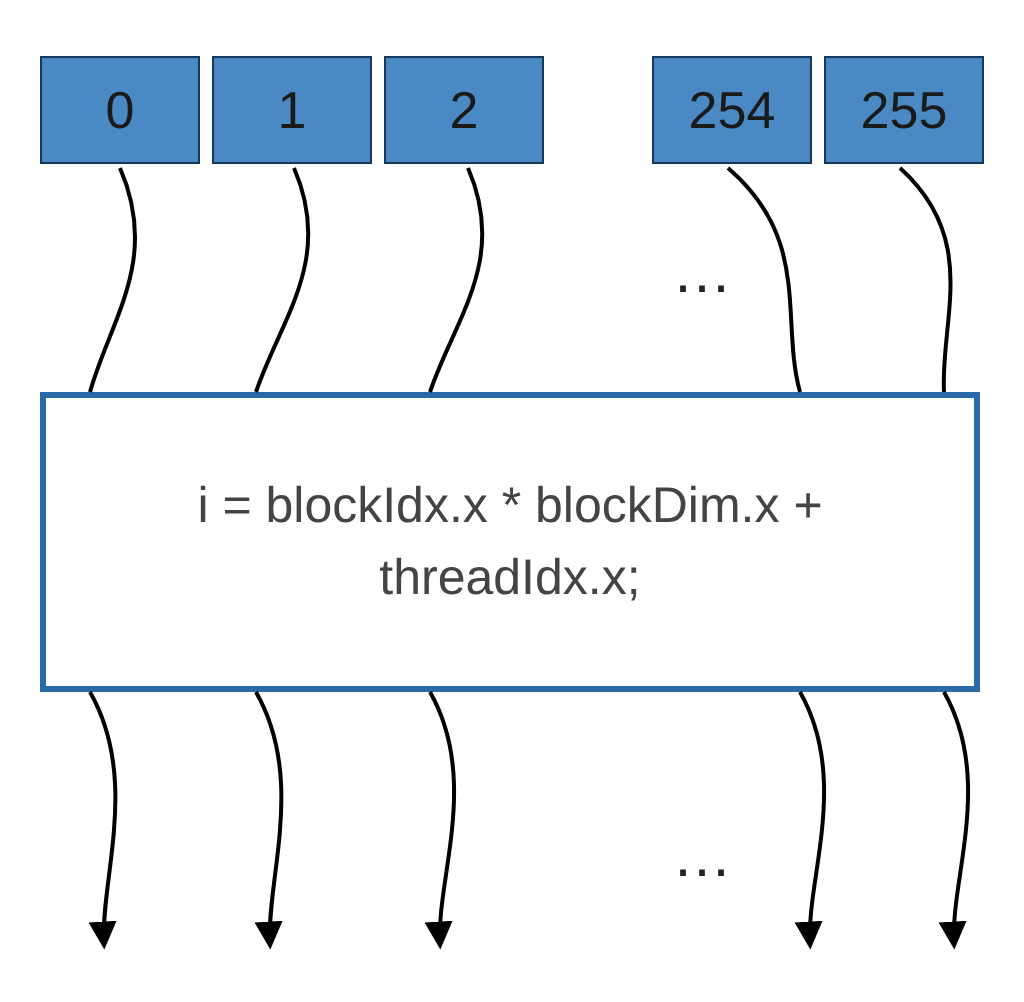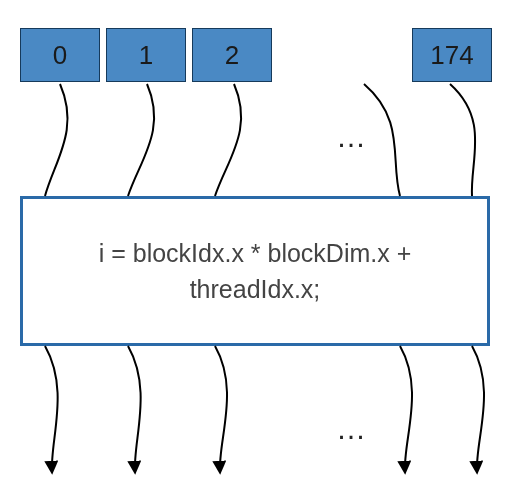--- a/index.html
+++ b/index.html
@@ -84,21 +84,22 @@
 </head>
 <body>
 
 <div class="thread-row">
   <div class="thread-group-left">
     <div class="thread-box">0</div>
     <div class="thread-box">1</div>
     <div class="thread-box">2</div>
   </div>
   <div class="thread-group-right">
-    <div class="thread-box">174</div>
+    <div class="thread-box">254</div>
+    <div class="thread-box">255</div>
   </div>
 </div>
 
 <div class="dots-top">…</div>
 
 <div class="code-box">
   <div>i = blockIdx.x * blockDim.x + threadIdx.x;</div>
 </div>
 
 <div class="dots-bottom">…</div>

